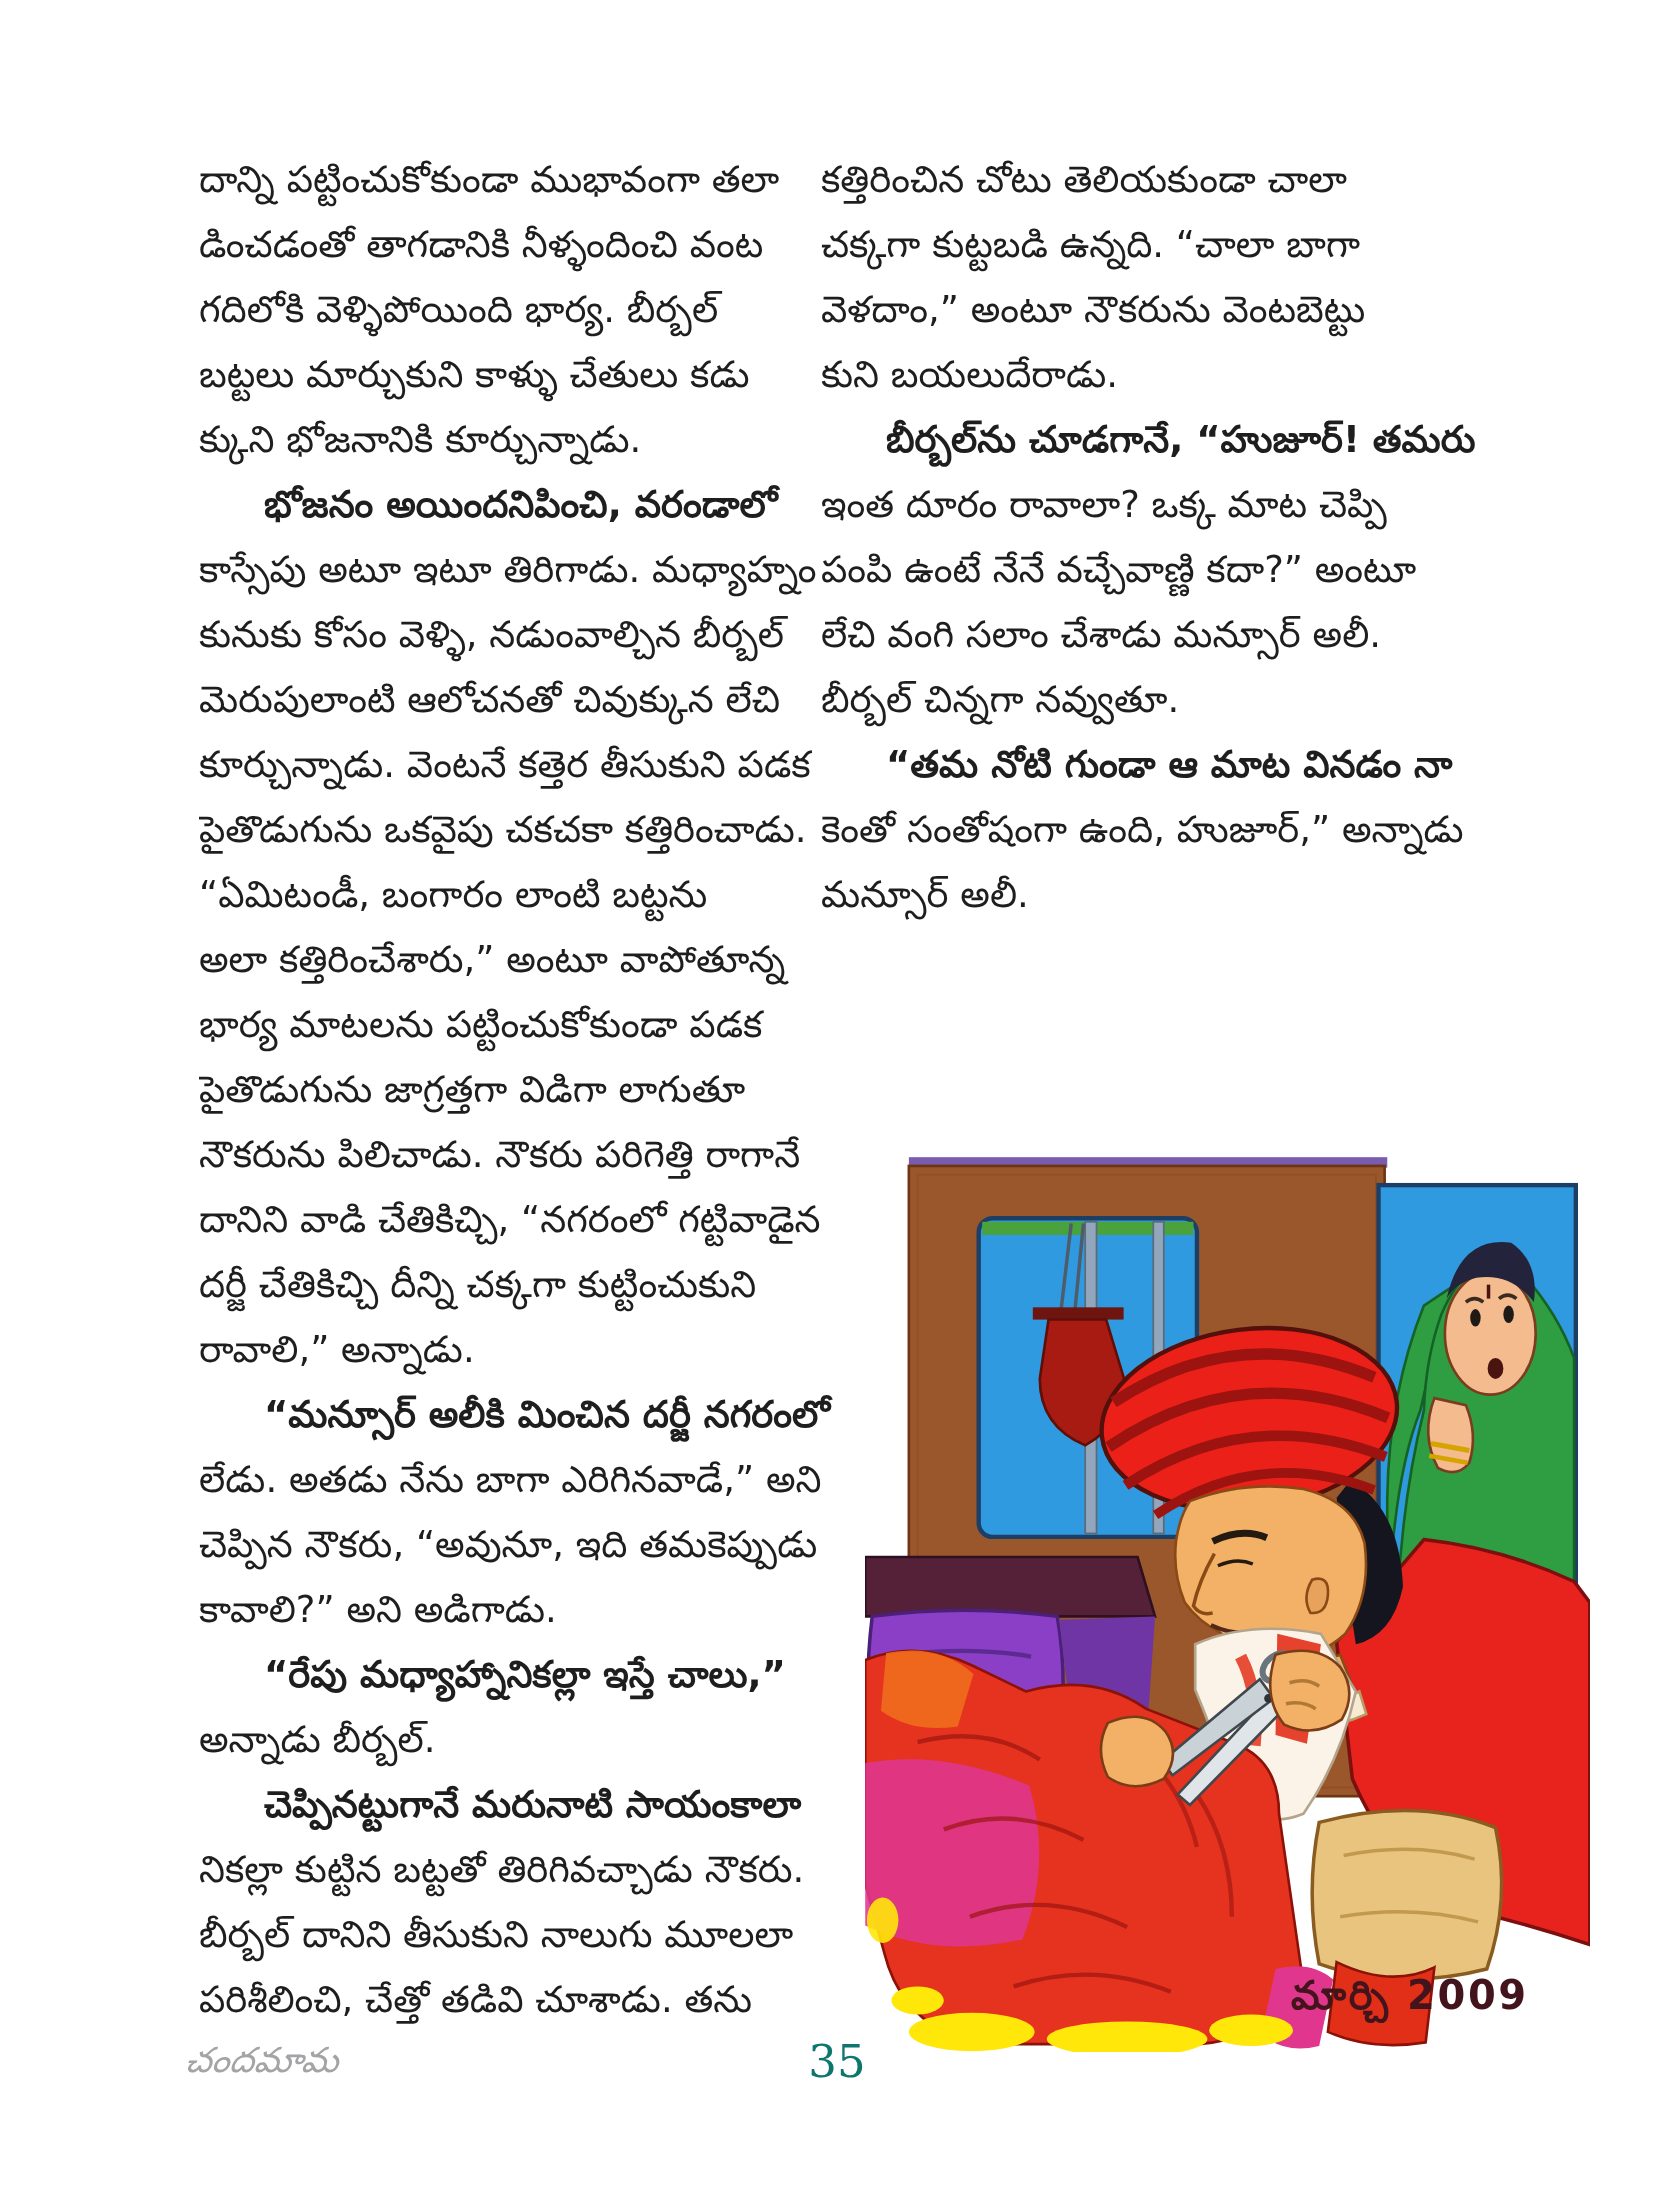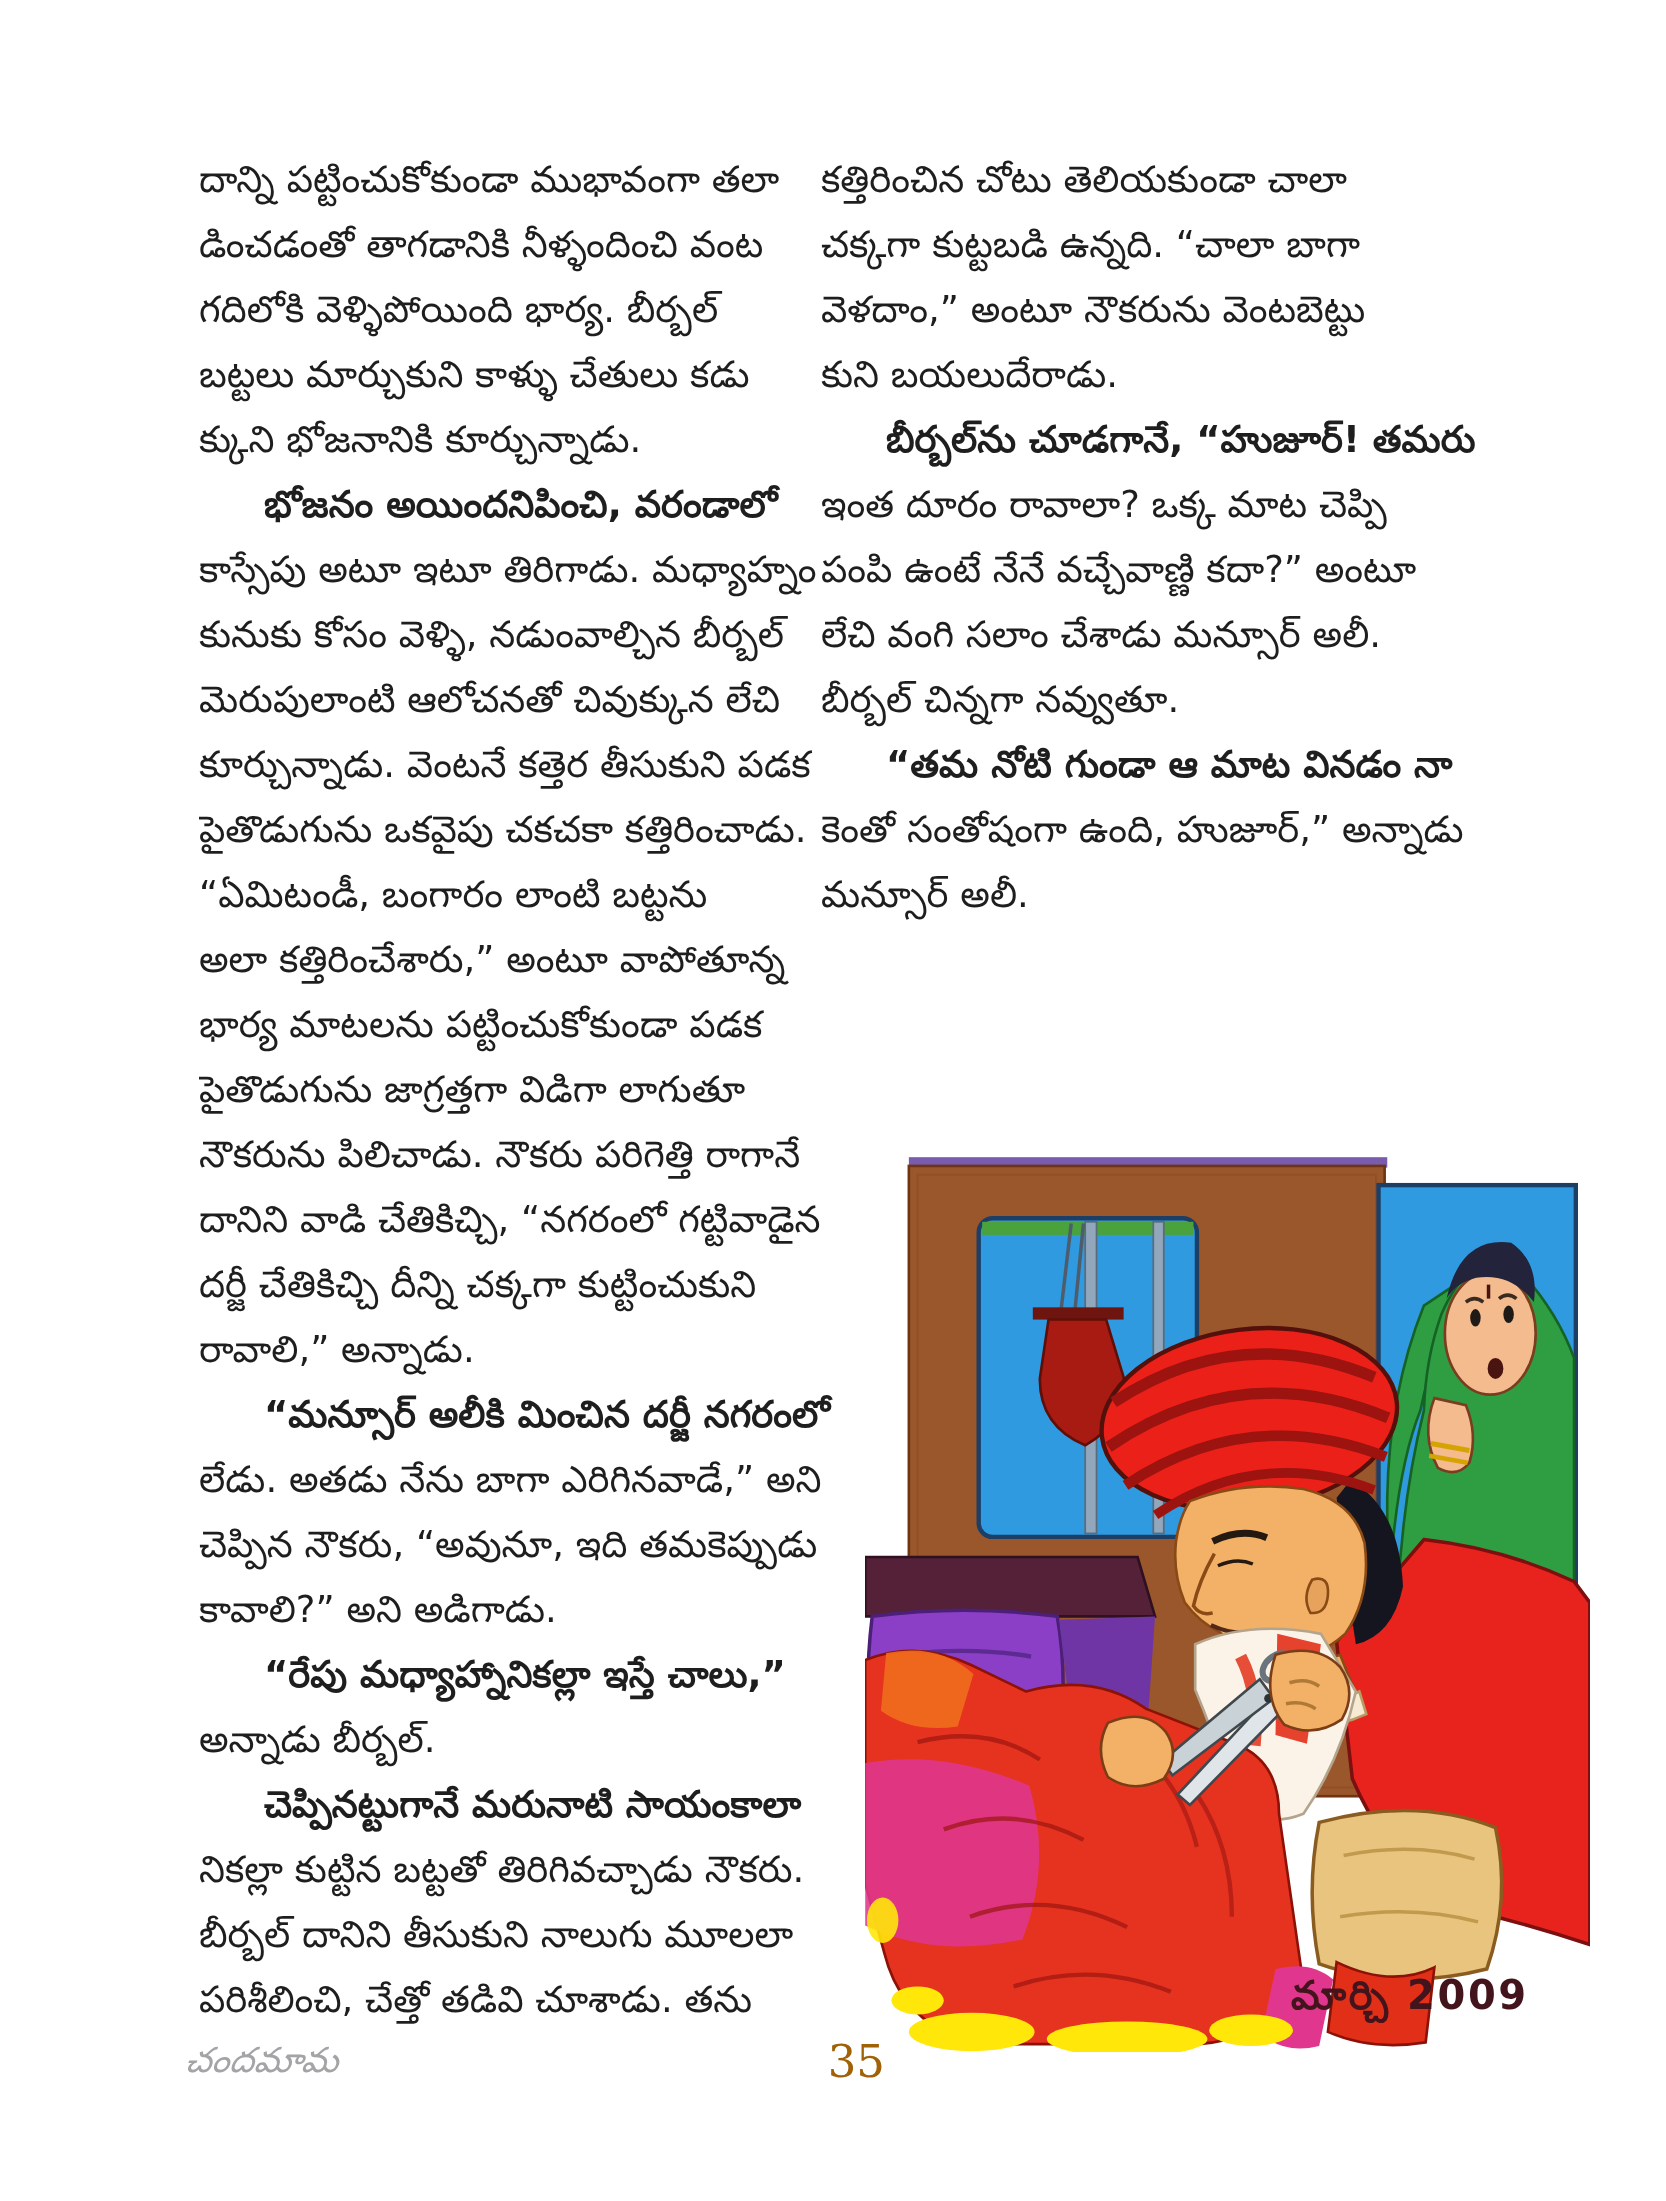--- a/index.html
+++ b/index.html
@@ -8,22 +8,22 @@
   .col{position:absolute;top:147px;}
   .col-left{left:154px;width:690px;margin-left:45px;}
   .col-right{left:821px;width:718px;}
   .tl{height:65px;line-height:65px;font-size:37px;white-space:nowrap;overflow:hidden;
       letter-spacing:0px;color:#1e1e1e;}
   .tl.indent{padding-left:65px;font-weight:bold;}
   .illus{position:absolute;left:865px;top:1131px;width:725px;height:921px;}
   .footer-item{position:absolute;white-space:nowrap;}
   .footer-magazine{left:185px;top:2040px;font-size:35px;font-style:italic;color:#8e8e92;
       transform:skewX(-6deg);opacity:.8;}
-  .footer-page{left:789px;top:2035px;width:96px;text-align:right;font-size:45px;
-      color:#a16207;font-family:"DejaVu Serif","Liberation Serif",serif;}
+  .footer-page{left:789px;top:2035px;width:96px;text-align:center;font-size:45px;
+      color:#0f766e;font-family:"DejaVu Serif","Liberation Serif",serif;}
   .footer-date{left:1291px;top:1972px;font-size:40px;font-weight:bold;color:#43141c;
       letter-spacing:2.6px;}
 </style>
 </head>
 <body>
 
 <div class="page">
 
   <div class="col col-left">
       <div class="tl">దాన్ని పట్టించుకోకుండా ముభావంగా తలా</div>

